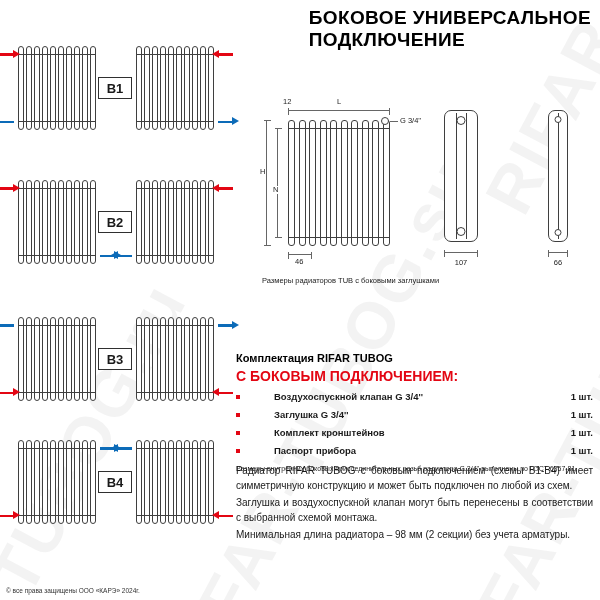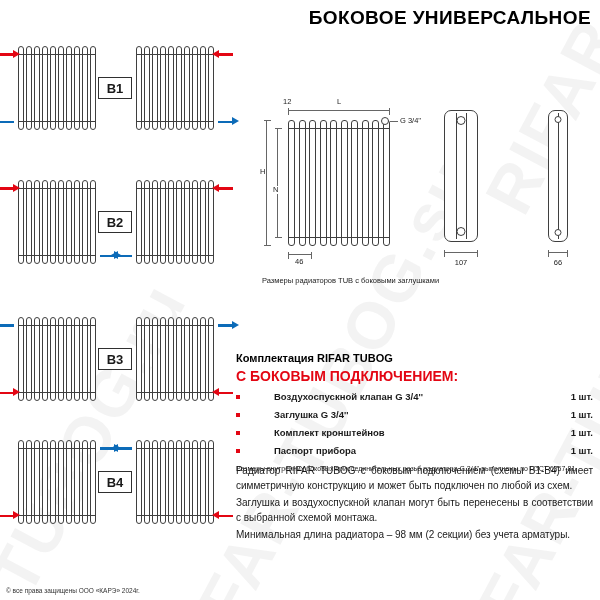--- a/index.html
+++ b/index.html
@@ -90,20 +90,21 @@
 
 <div class="page">
 
   <div class="wm" style="left:-25px;top:570px">TUBOG.ru</div>
   <div class="wm" style="left:150px;top:660px">RIFAR-TUBOG.su</div>
   <div class="wm" style="left:430px;top:660px">RIFAR-TUBOG</div>
   <div class="wm" style="left:470px;top:190px">RIFAR</div>
 
   <div class="title">
     <div>БОКОВОЕ УНИВЕРСАЛЬНОЕ</div>
+    <div>ПОДКЛЮЧЕНИЕ</div>
   </div>
 
   <div class="scheme-row" style="top:46px">
     <div class="rad-unit" style="left:18px">
       <div class="radiator">
           <div class="tube"></div>
           <div class="tube"></div>
           <div class="tube"></div>
           <div class="tube"></div>
           <div class="tube"></div>

